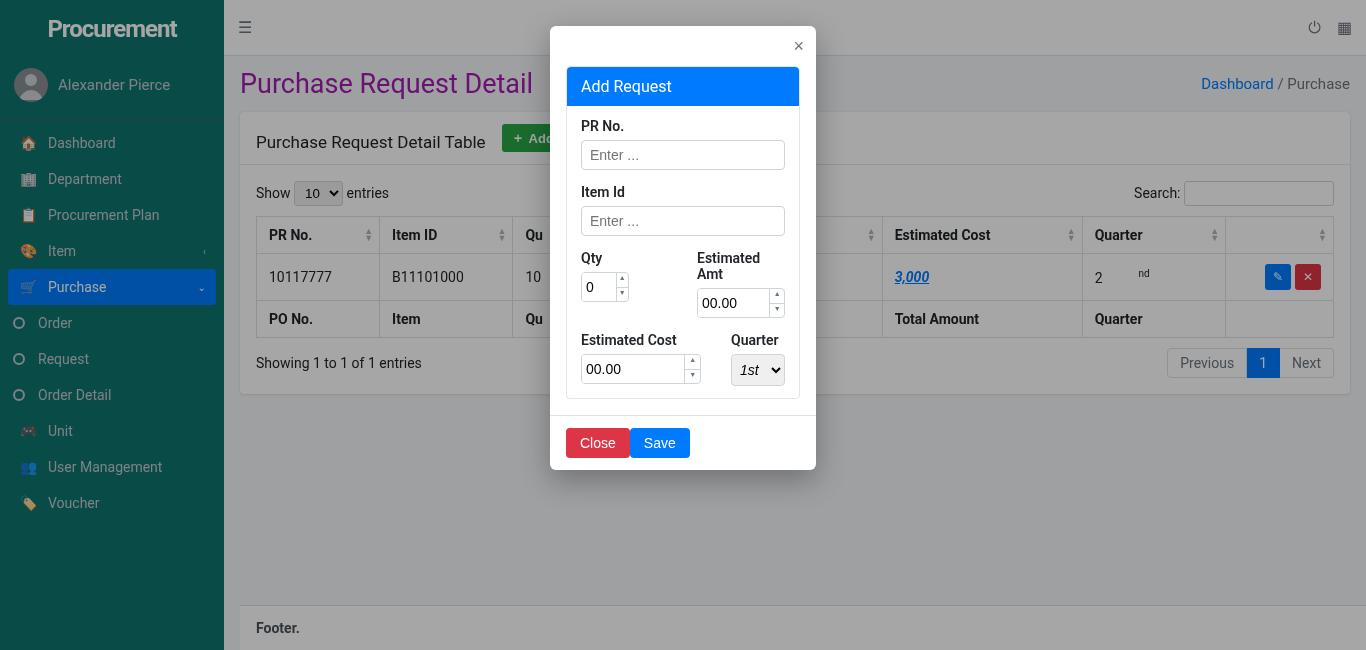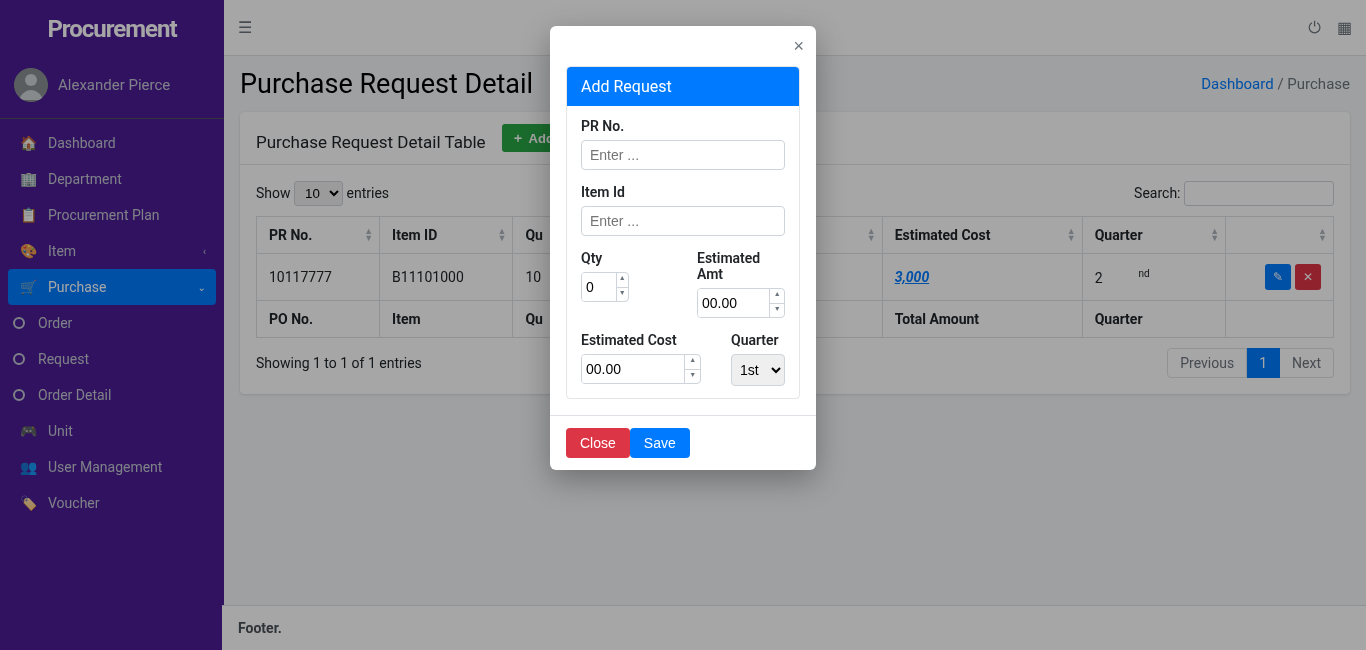--- a/index.html
+++ b/index.html
@@ -13,21 +13,21 @@
   overflow: hidden;
   position: relative;
 }
 
 
 .sidebar {
   position: absolute;
   left: 0; top: 0;
   width: 224px;
   height: 650px;
-  background: #4c1d95;
+  background: #0f766e;
   color: #c2c7d0;
 }
 .brand {
   padding: 15px 10px;
   font-size: 24px;
   font-weight: 700;
   color: #fff;
   text-align: center;
   letter-spacing: -1px;
 }
@@ -90,21 +90,21 @@
 .topbar-left, .topbar-right { display:flex; align-items:center; gap:16px; }
 .hamburger { cursor:pointer; color:#6c757d; font-size:16px; }
 .topbar-icon { color:#6c757d; font-size:16px; cursor:pointer; }
 
 .content-header {
   display:flex;
   justify-content:space-between;
   align-items:center;
   padding: 12px 16px 4px;
 }
-.page-title { font-size: 27px; font-weight: 400; color:#000000; }
+.page-title { font-size: 27px; font-weight: 400; color:#a21caf; }
 .breadcrumb { font-size:15px; color:#6c757d; }
 .breadcrumb a { color:#007bff; text-decoration:none; }
 
 .card {
   margin: 8px 16px 16px;
   background:#fff;
   border-radius:4px;
   box-shadow: 0 0 1px rgba(0,0,0,.12), 0 1px 3px rgba(0,0,0,.1);
 }
 .card-header {
@@ -144,21 +144,21 @@
 .dt-bottom { display:flex; justify-content:space-between; align-items:center; margin-top:10px; }
 .paginator { display:flex; }
 .page-btn { border:1px solid #dee2e6; padding:6px 12px; cursor:pointer; background:#fff; color:#6c757d; font-size:14px; }
 .page-btn.active { background:#007bff; color:#fff; border-color:#007bff; }
 .page-btn:first-child { border-radius:4px 0 0 4px; }
 .page-btn:last-child { border-radius:0 4px 4px 0; }
 .page-btn + .page-btn { border-left:none; }
 
 .footer {
   position:absolute;
-  bottom:0; left:222px; right:0;
+  bottom:0; left:240px; right:0;
   background:#fff;
   border-top:1px solid #dee2e6;
   padding:14px 16px;
   color:#495057;
   font-weight:700;
 }
 
 
 .backdrop {
   position:absolute; left:0; top:0; width:1366px; height:650px;
@@ -209,21 +209,21 @@
   overflow:hidden;
   background:#fff;
 }
 .spin input {
   border:none; padding:6px 4px; font-size:14px; width:100%; min-width:20px;
   outline:none;
 }
 .spinbtns { width:18px; border-left:1px solid #ced4da; display:flex; flex-direction:column; }
 .spinbtns span { flex:1; font-size:7px; text-align:center; color:#6c757d; cursor:pointer; line-height:9px; padding-top:1px; }
 .spinbtns span + span { border-top:1px solid #ced4da; }
-.sel { padding:6px 4px; border:1px solid #ced4da; border-radius:4px; font-size:14px; width:54px; background:#efefef; }
+.sel { padding:6px 4px; border:1px solid #ced4da; border-radius:4px; font-size:14px; width:54px; background:#efefef;font-style:italic; }
 
 .modal-footer {
   border-top:1px solid #dee2e6;
   padding:12px 16px;
   display:flex;
   justify-content:flex-start;
 }
 .btn { border:none; padding:7px 14px; border-radius:4px; font-size:14px; cursor:pointer; color:#fff; }
 .btn-danger { background:#dc3545; }
 .btn-primary { background:#007bff; }

